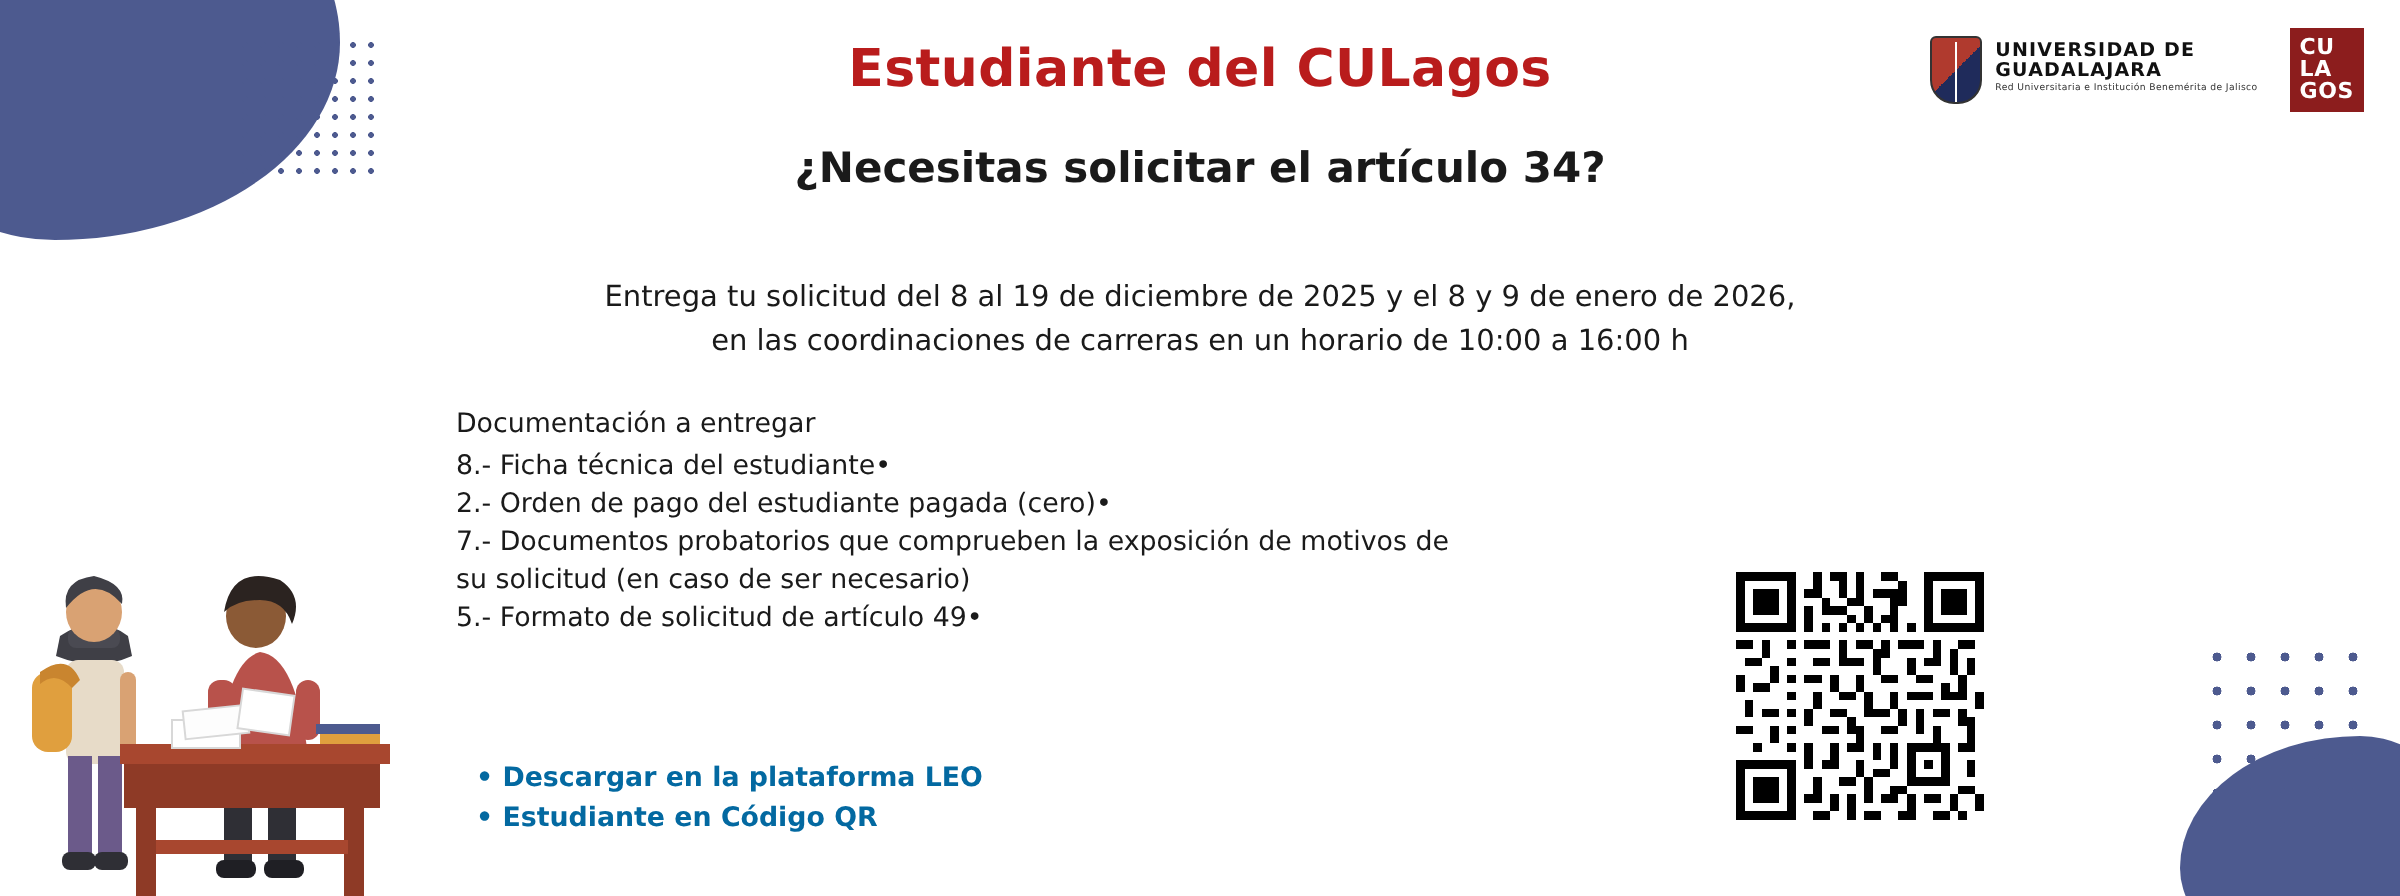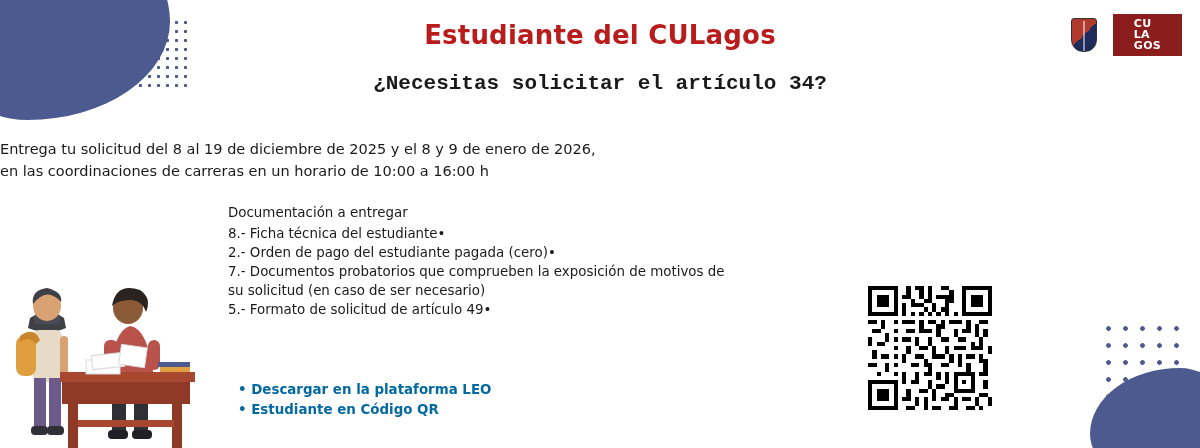--- a/index.html
+++ b/index.html
@@ -59,21 +59,20 @@
     font-weight: bold;
     font-size: 26px;
     color: #b91c1c;
     letter-spacing: 0.2px;
   }
   .sub-title {
     margin-top: 22px;
     font-weight: bold;
     font-size: 21px;
     color: #1a1a1a;
-    font-family: Liberation Mono, monospace;
   }
 
   
   .logos {
     position: absolute;
     right: 18px; top: 14px;
     display: flex;
     align-items: center;
     gap: 16px;
     z-index: 6;
@@ -94,29 +93,30 @@
   .udg-text { line-height: 1.05; }
   .udg-text .l1 { font-size: 9.5px; font-weight: bold; color: #111; letter-spacing: .6px;}
   .udg-text .l2 { font-size: 9.5px; font-weight: bold; color: #111; letter-spacing: .6px;}
   .udg-text .l3 { font-size: 4.6px; color: #333; letter-spacing: .2px; margin-top: 2px;}
   .culagos-logo {
     background: #8c1d1d;
     color: #fff;
     font-weight: bold;
     font-size: 11px;
     line-height: 1.02;
-    padding: 4px 21px;
+    padding: 4px 5px;
     text-align: left;
     letter-spacing: .3px;
   }
 
   
   .dates {
     position: absolute;
     left: 0; right: 0; top: 138px;
+    text-align: center;
     font-size: 14.5px;
     color: #1a1a1a;
     line-height: 1.55;
     z-index: 5;
   }
 
   
   .docs {
     position: absolute;
     left: 228px; top: 203px;
@@ -166,20 +166,25 @@
 <div class="dots-bottomright"></div>
 
 <div class="title-block">
   <div class="main-title">Estudiante del CULagos</div>
   <div class="sub-title">¿Necesitas solicitar el artículo 34?</div>
 </div>
 
 <div class="logos">
   <div class="udg-logo">
     <div class="udg-shield"></div>
+    <div class="udg-text">
+      <div class="l1">UNIVERSIDAD DE</div>
+      <div class="l2">GUADALAJARA</div>
+      <div class="l3">Red Universitaria e Institución Benemérita de Jalisco</div>
+    </div>
   </div>
   <div class="culagos-logo">
     <div>CU</div>
     <div>LA</div>
     <div>GOS</div>
   </div>
 </div>
 
 <div class="dates">
   <div>Entrega tu solicitud del  8 al 19 de diciembre  de 2025 y el 8 y 9 de enero de 2026,</div>

